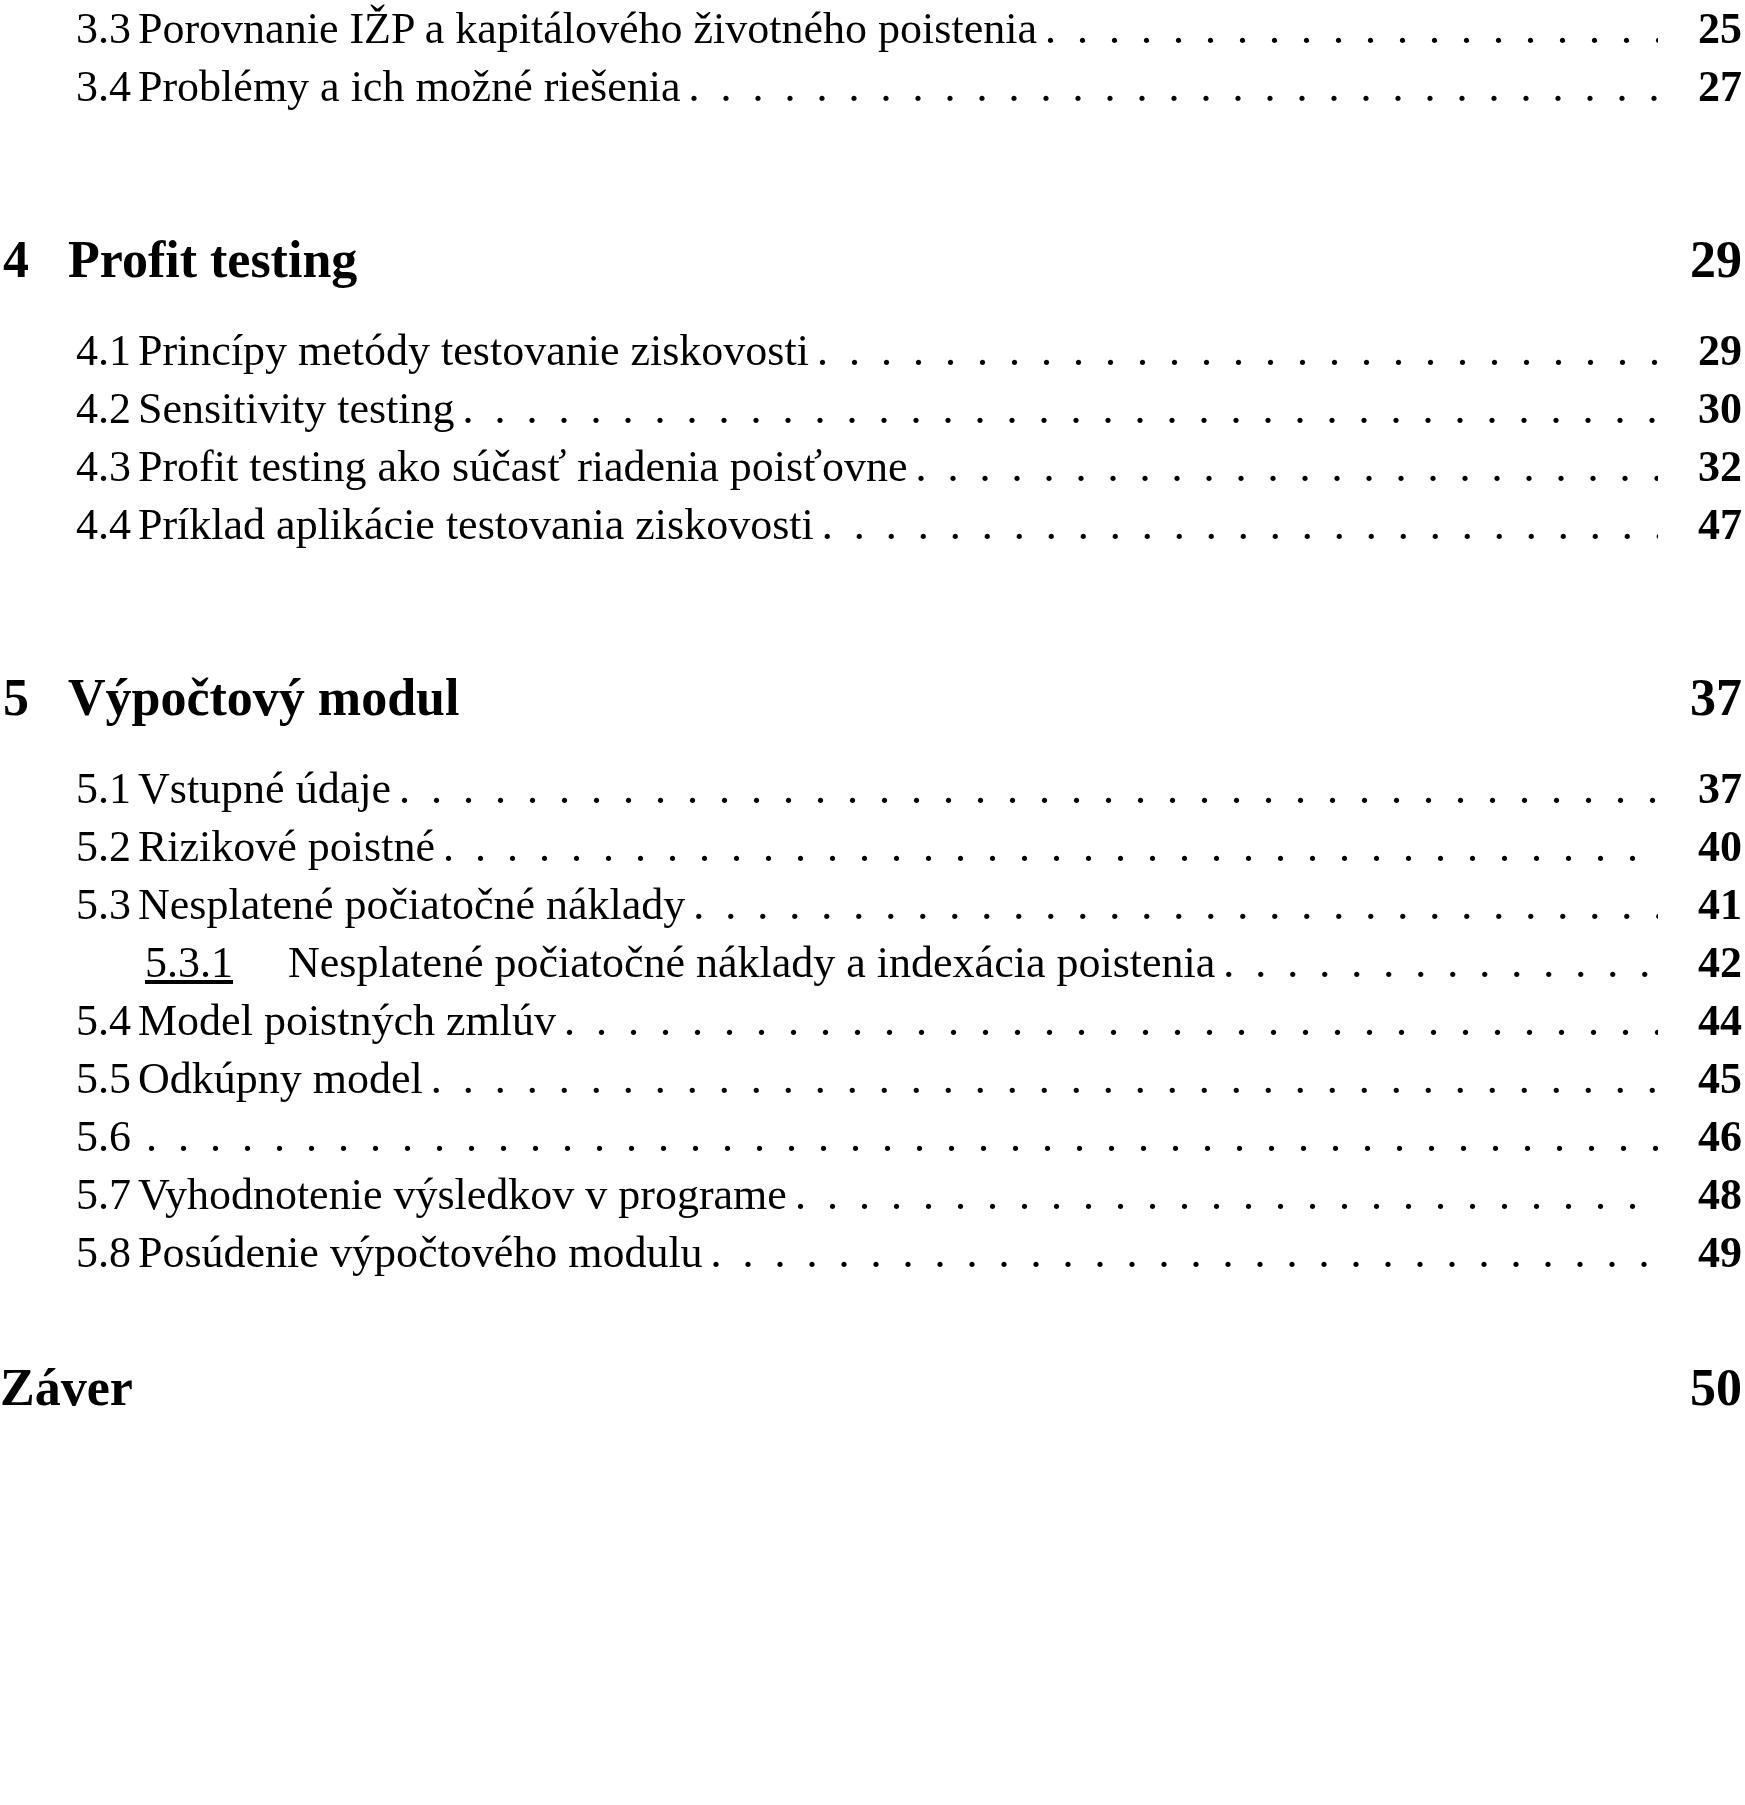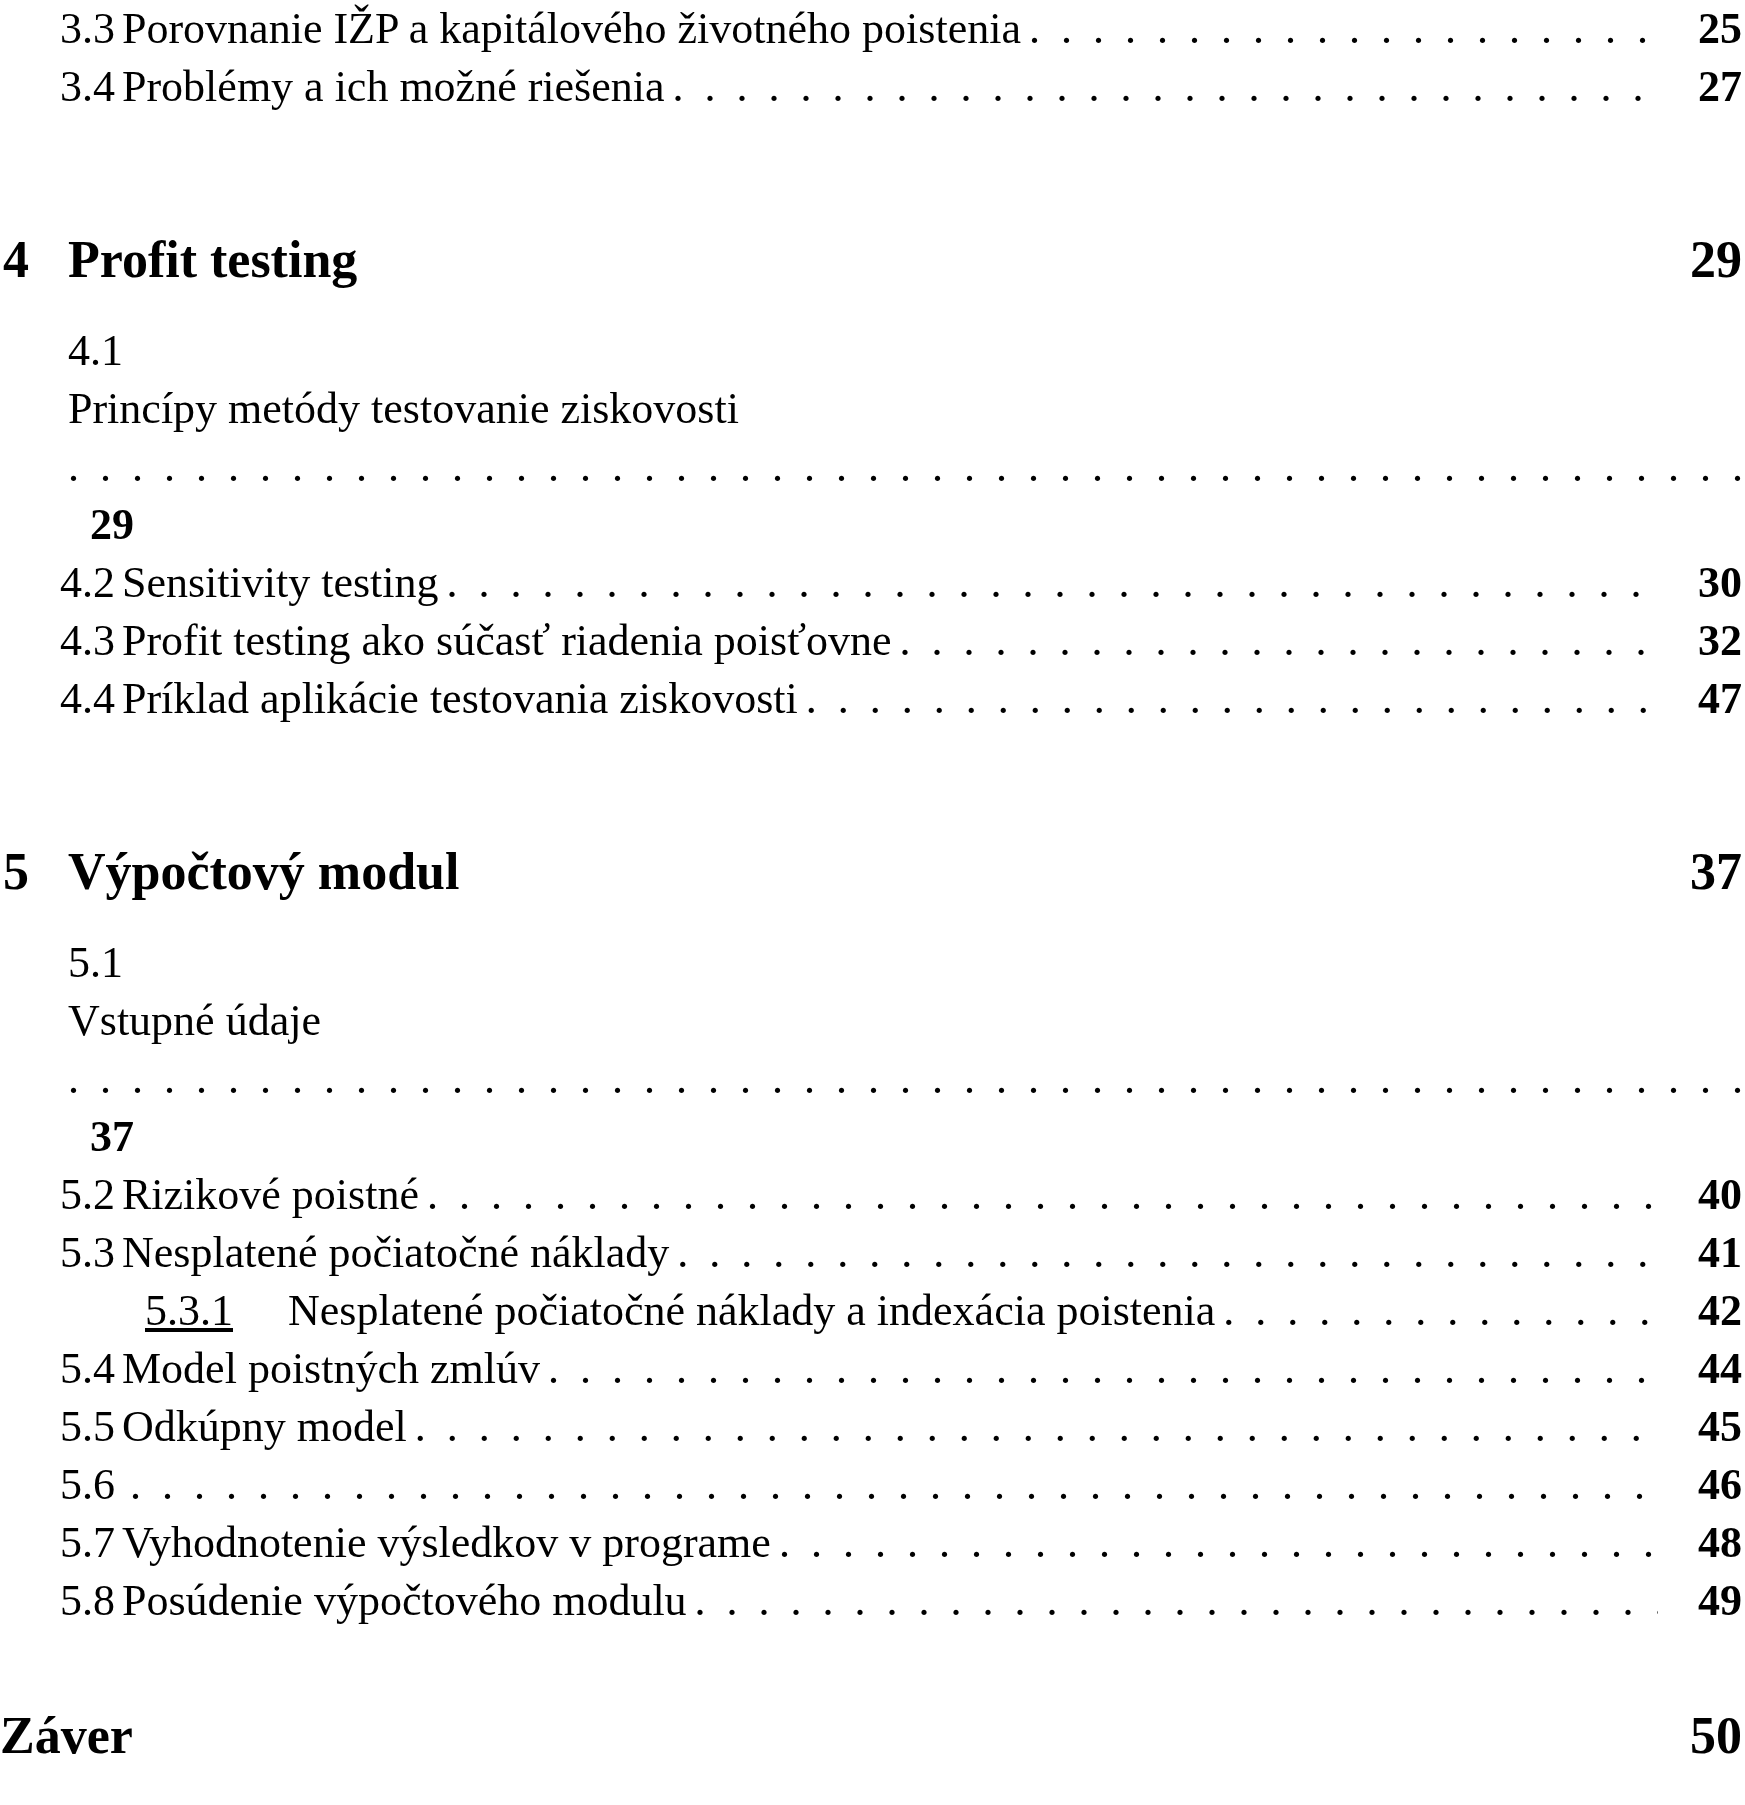--- a/index.html
+++ b/index.html
@@ -31,27 +31,27 @@
   .row + .row { }
 
   
   .row.chapter,
   .row.unnumbered {
     font-weight: bold;
     font-size: 52px;
     line-height: 64px;
   }
   .row + .row.chapter { margin-top: 112px; }
-  .row.chapter + .row { margin-top: 30px; flex-direction: column; }
+  .row.chapter + .row { margin-top: 30px; }
   .row + .row.unnumbered { margin-top: 74px; }
 
   .row.chapter { padding-left: 3px; }
   .row.chapter .num { min-width: 65px; }
 
-  .row.section { padding-left: 60px; }
+  .row.section { padding-left: 76px; }
   .row.section .num { min-width: 62px; }
 
   .row.subsection { padding-left: 145px; }
   .row.subsection .num { min-width: 143px; text-decoration: underline; }
 
   .row.unnumbered { padding-left: 0; }
   .row.unnumbered .num { min-width: 0; }
 
   .num { display: inline-block; }
   .title { display: inline-block; }

